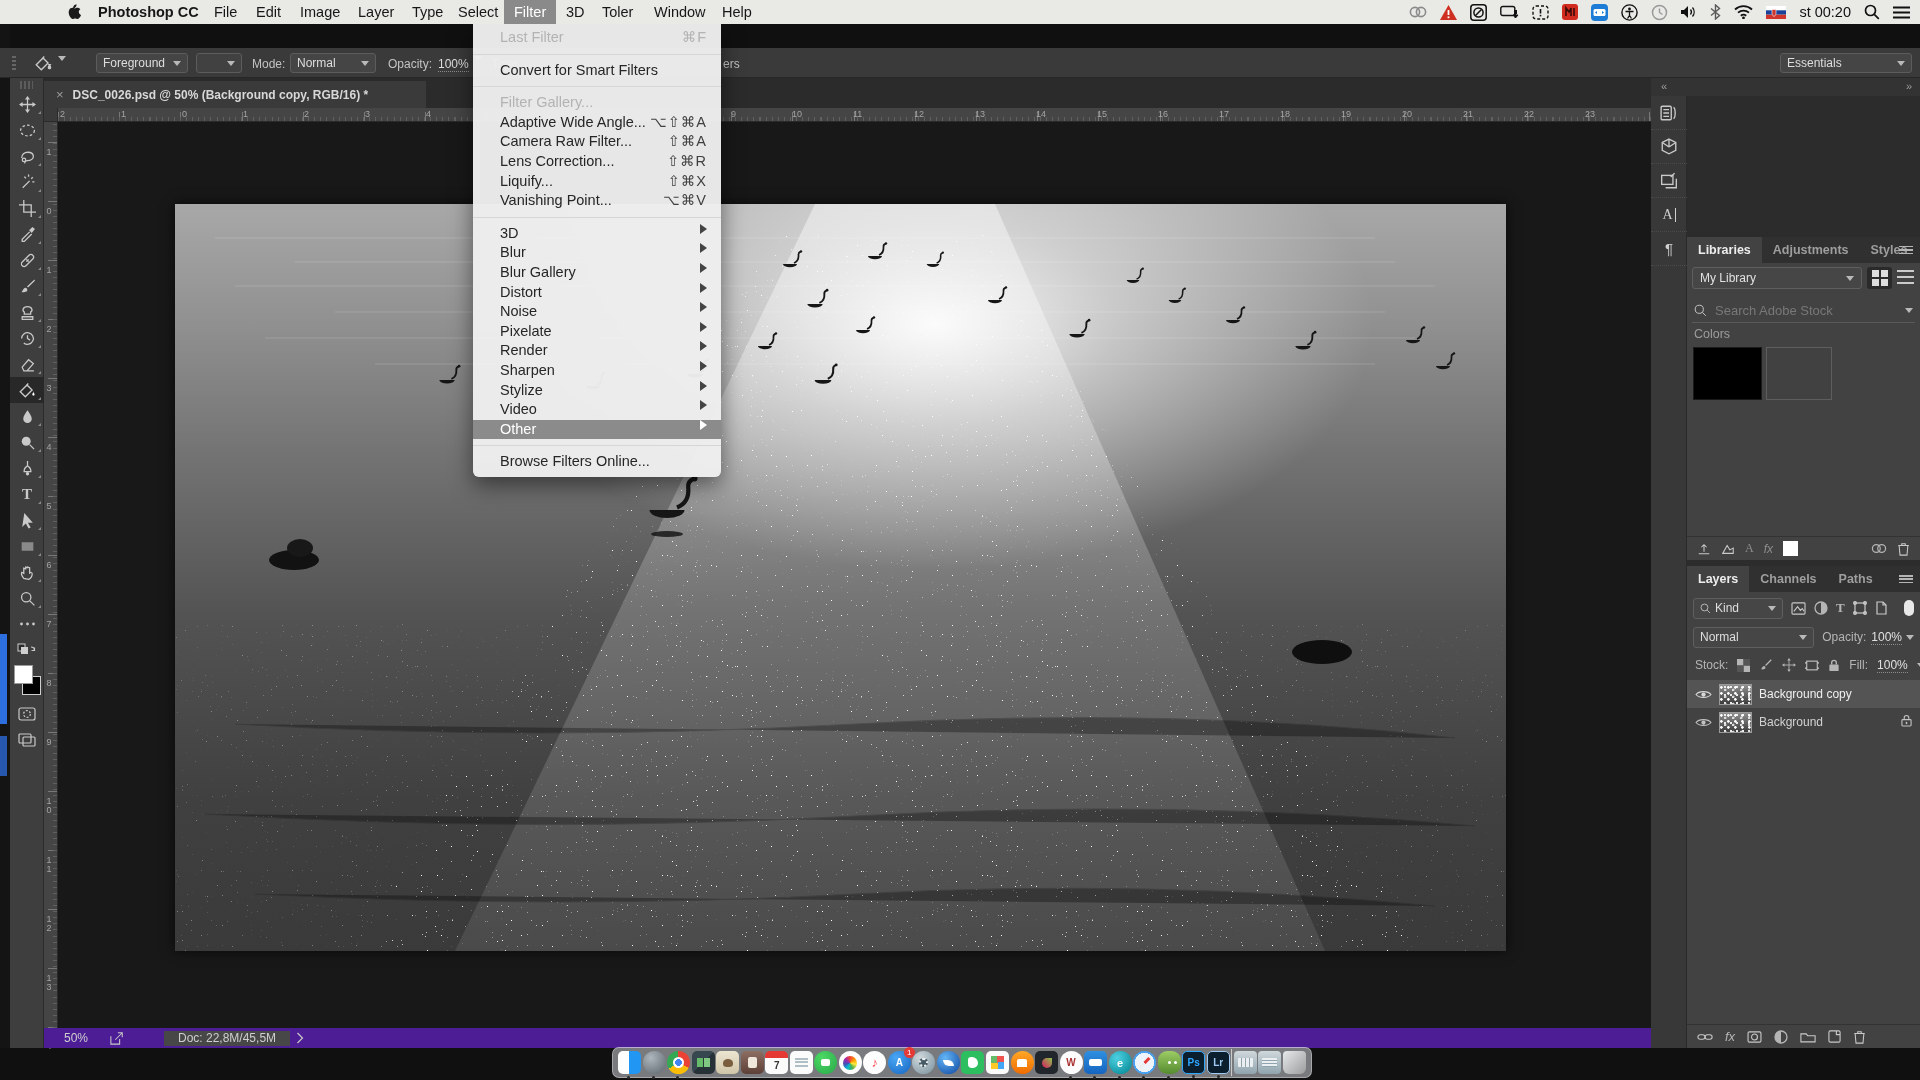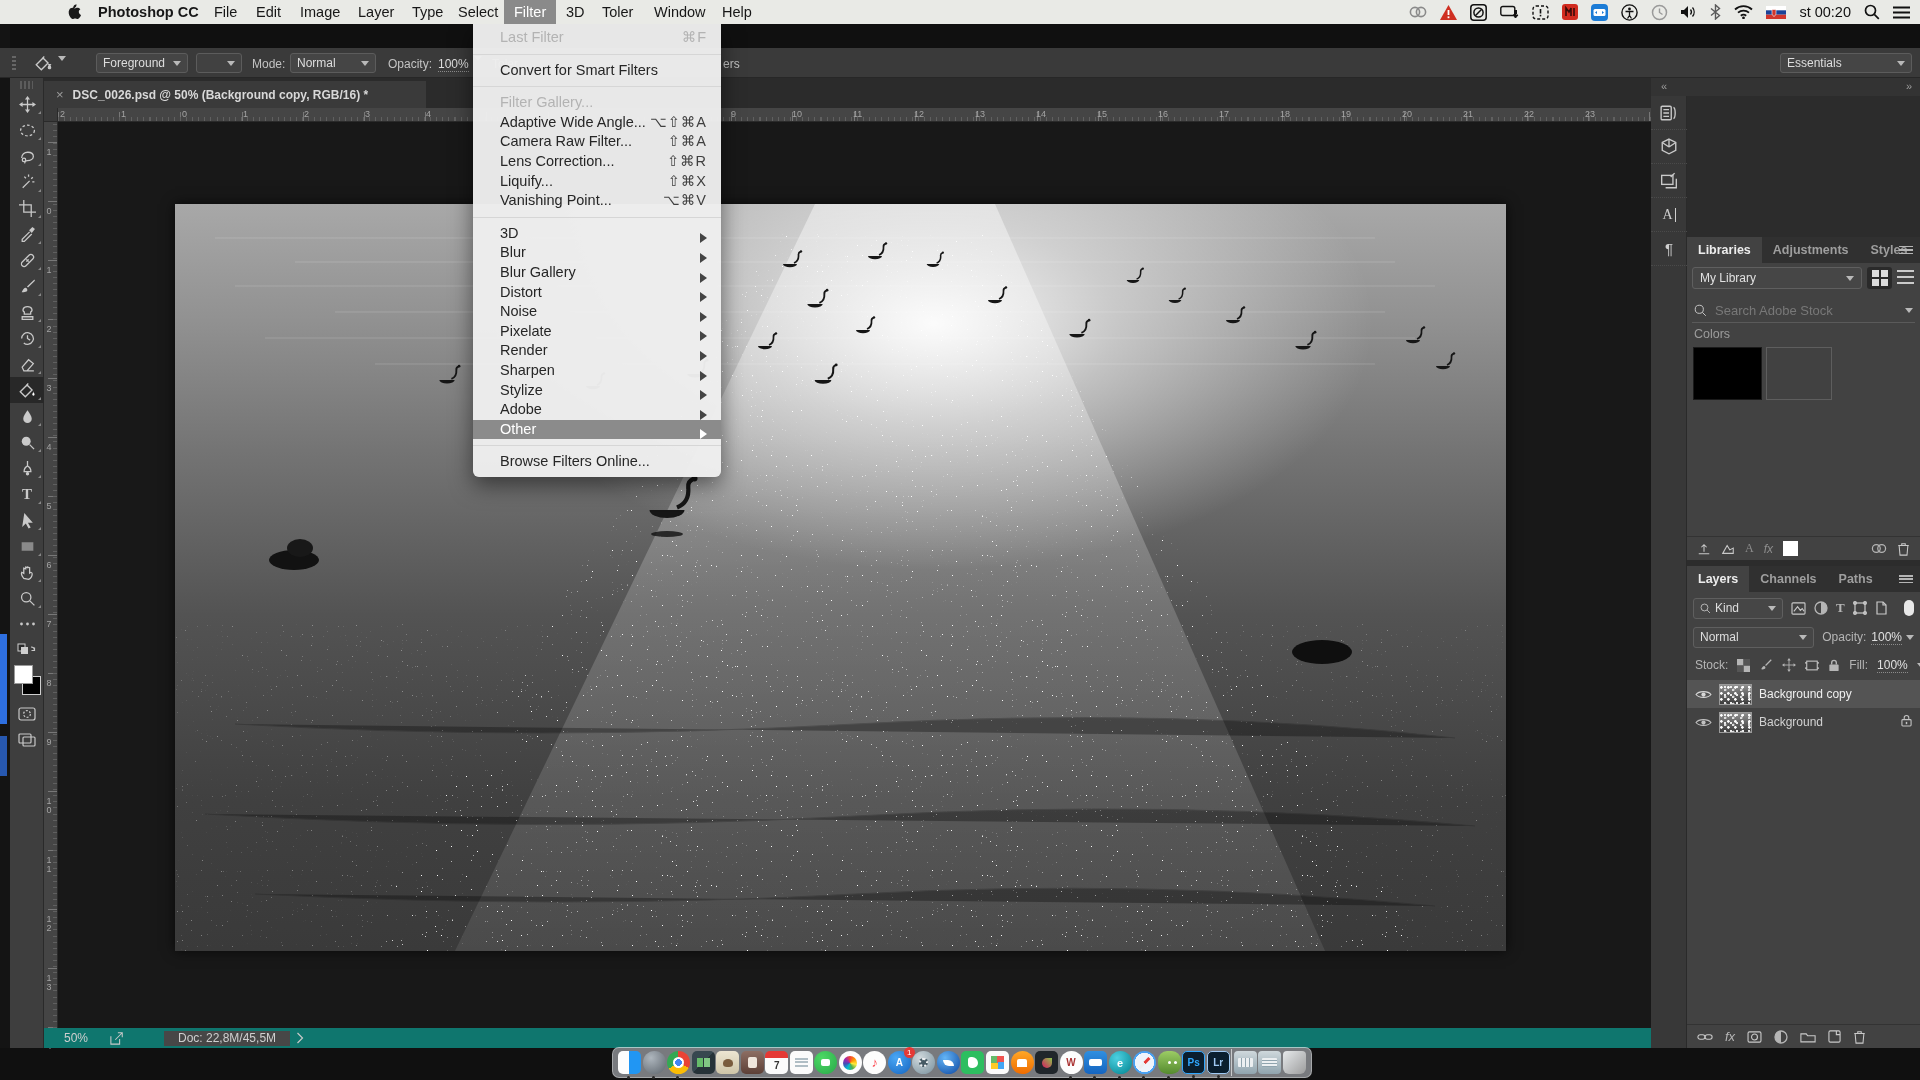--- a/index.html
+++ b/index.html
@@ -34,38 +34,38 @@
  background-image:repeating-linear-gradient(90deg,#606060 0 1px,transparent 1px 6.1px),repeating-linear-gradient(90deg,#777 0 1px,transparent 1px 61.2px);
  background-size:100% 4px,100% 9px;background-position:0 100%,0 100%;background-repeat:repeat-x}
 .vruler{position:absolute;left:44px;top:122px;width:14px;height:906px;background:#454545;border-right:1px solid #2a2a2a;
  background-image:repeating-linear-gradient(0deg,#606060 0 1px,transparent 1px 6.1px),repeating-linear-gradient(0deg,#777 0 1px,transparent 1px 59px);
  background-size:4px 100%,9px 100%;background-position:100% 0,100% 0;background-repeat:repeat-y}
 .rcorner{position:absolute;left:44px;top:108px;width:14px;height:14px;background:#3a3a3a;border-right:1px solid #2a2a2a;border-bottom:1px solid #2a2a2a}
 .rlab{position:absolute;top:1px;color:#a5a5a5;font-size:9px}
 .rlabv{position:absolute;left:1px;color:#a5a5a5;font-size:9px;width:8px;line-height:9px;word-break:break-all;text-align:center}
 .canvas{position:absolute;left:58px;top:122px;width:1593px;height:906px;background:#181818}
 .photo{position:absolute;left:117px;top:82px;width:1331px;height:747px;box-shadow:0 0 12px rgba(0,0,0,.7)}
-.statusbar{position:absolute;left:44px;top:1028px;width:1607px;height:20px;background:#0f766e;color:#cfcfcf;font-size:12px}
+.statusbar{position:absolute;left:44px;top:1028px;width:1607px;height:20px;background:#4c1d95;color:#cfcfcf;font-size:12px}
 
 
 .toolbar{position:absolute;left:10px;top:78px;width:34px;height:970px;background:#3e3e3e;border-right:1px solid #2a2a2a}
 .tgrip{height:8px;margin:3px 10px 2px;background:repeating-linear-gradient(90deg,#5c5c5c 0 2px,transparent 2px 4px);background-size:100% 2px;background-repeat:repeat-y}
 .tool{width:34px;height:26px;display:flex;align-items:center;justify-content:center;position:relative}
 .tool::after{content:"";position:absolute;right:3px;bottom:3px;width:0;height:0;border-left:3px solid transparent;border-bottom:3px solid #888}
 .tool.nofly::after{display:none}
 .tool.sel{background:#282828}
 .ti{stroke:#c9c9c9;fill:none;stroke-width:1.2}
 .tif{fill:#c9c9c9;stroke:none}
 .fgbg{position:relative;width:34px;height:38px}
 .fgsq{position:absolute;left:4px;top:2px;width:19px;height:19px;background:#fff;border:1px solid #999;z-index:2}
 .bgsq{position:absolute;left:12px;top:13px;width:19px;height:19px;background:#000;border:1px solid #cfcfcf}
 
 
 .menu{position:absolute;left:473px;top:24px;width:248px;background:rgba(238,238,238,.97);border-radius:0 0 6px 6px;box-shadow:0 8px 22px rgba(0,0,0,.5);padding:4px 0 5px;z-index:55;font-size:14.5px;color:#262626}
-.mrow{height:19.6px;line-height:19.6px;display:flex;align-items:flex-end;padding:0 14px 0 27px;white-space:nowrap}
+.mrow{height:19.6px;line-height:19.6px;display:flex;align-items:flex-start;padding:0 14px 0 27px;white-space:nowrap}
 .mrow .sc{margin-left:auto;color:#3f3f3f;letter-spacing:1px}
 .mrow.dis{color:#b3b3b3}
 .mrow.dis .sc{color:#b3b3b3}
 .mrow.hl{background:#8b8b8b;color:#fff}
 .msep{height:1px;background:#d6d6d6;margin:6px 0}
 .subarr{margin-left:auto;width:0;height:0;border-top:5px solid transparent;border-bottom:5px solid transparent;border-left:7px solid #444}
 .mrow.hl .subarr{border-left-color:#fff}
 .submenu{position:absolute;left:721px;top:410px;width:126px;background:rgba(238,238,238,.97);border-radius:4px;box-shadow:0 8px 22px rgba(0,0,0,.5);padding:4px 0 5px;z-index:56;font-size:14.5px;color:#262626}
 .submenu .mrow{padding:0 10px 0 16px}
 
@@ -855,21 +855,21 @@
       </div>
     <div class="mrow">
         <span>Sharpen</span>
         <span class="subarr"></span>
       </div>
     <div class="mrow">
         <span>Stylize</span>
         <span class="subarr"></span>
       </div>
     <div class="mrow">
-        <span>Adobe</span>
+        <span>Video</span>
         <span class="subarr"></span>
       </div>
     <div class="mrow hl">
         <span>Other</span>
         <span class="subarr"></span>
       </div>
     <div class="msep"></div>
     <div class="mrow">
         <span>Browse Filters Online...</span>
       </div>

